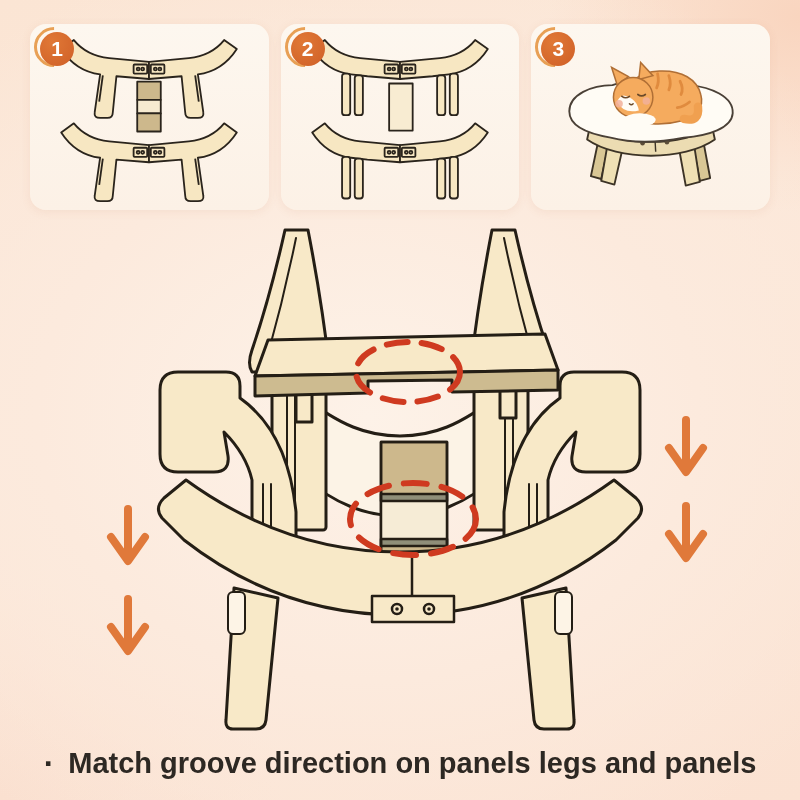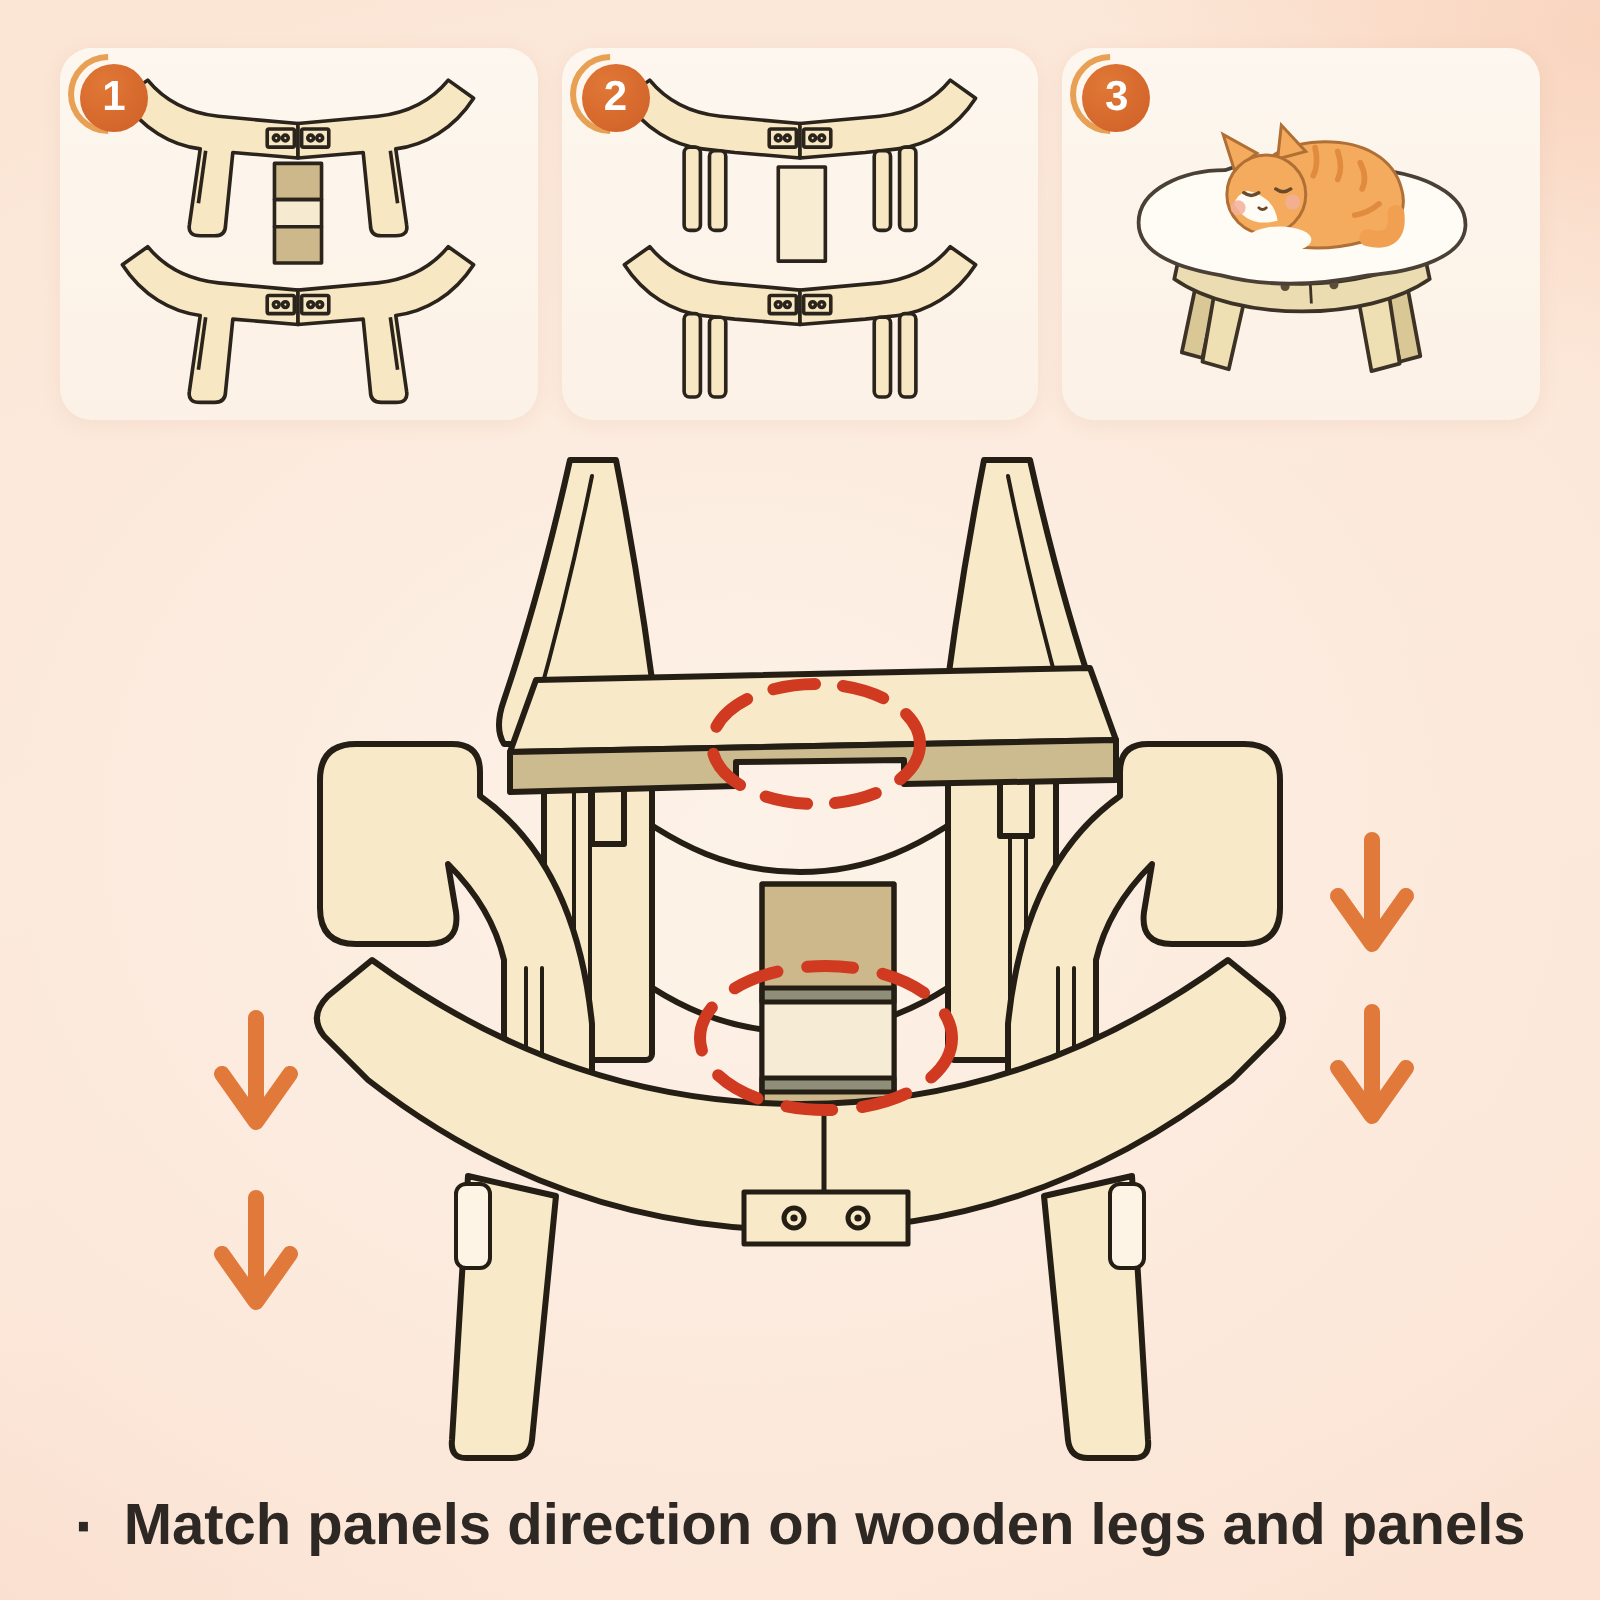--- a/index.html
+++ b/index.html
@@ -260,15 +260,15 @@
     <g stroke="#e0793a" stroke-width="8" stroke-linecap="round" stroke-linejoin="round" fill="none">
       <path d="M686,198 L686,245 M669,226 L686,250 L703,226"></path>
       <path d="M686,284 L686,331 M669,312 L686,336 L703,312"></path>
       <path d="M128,287 L128,334 M111,315 L128,339 L145,315"></path>
       <path d="M128,377 L128,424 M111,405 L128,429 L145,405"></path>
     </g>
   </svg>
 
   <div class="caption">
     <span class="bullet">·</span>
-    <span>Match panels direction on wooden legs and panels</span>
+    <span>Match groove direction on panels legs and panels</span>
   </div>
 </div>
 
 </body></html>

